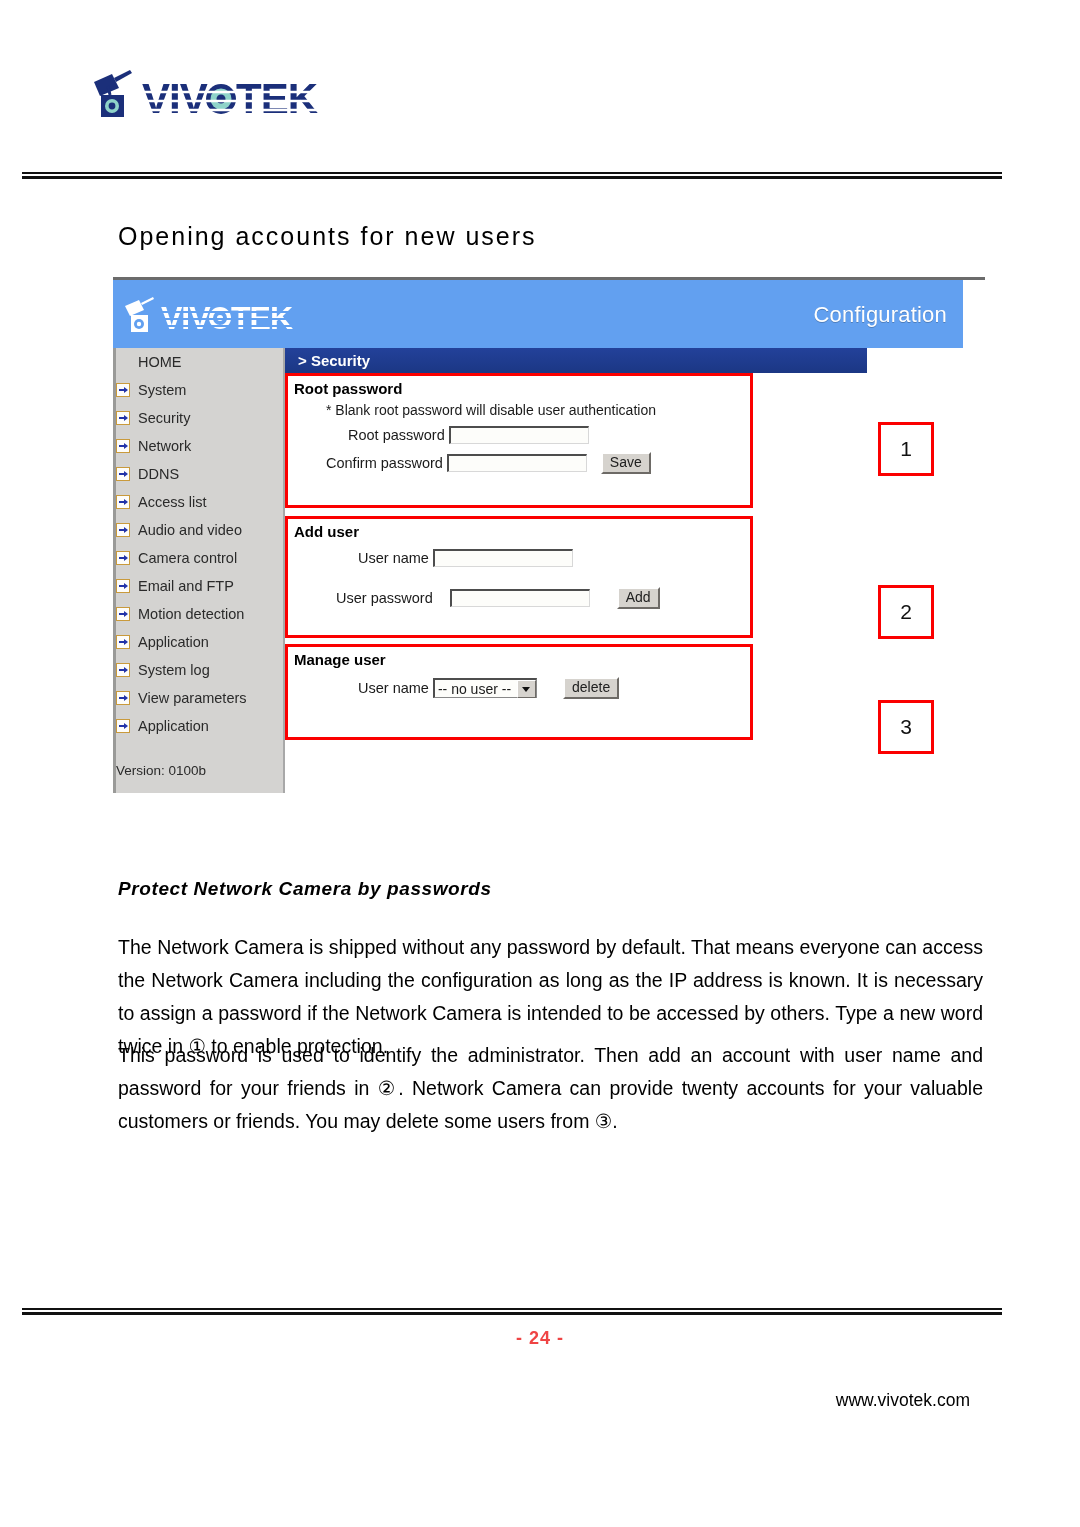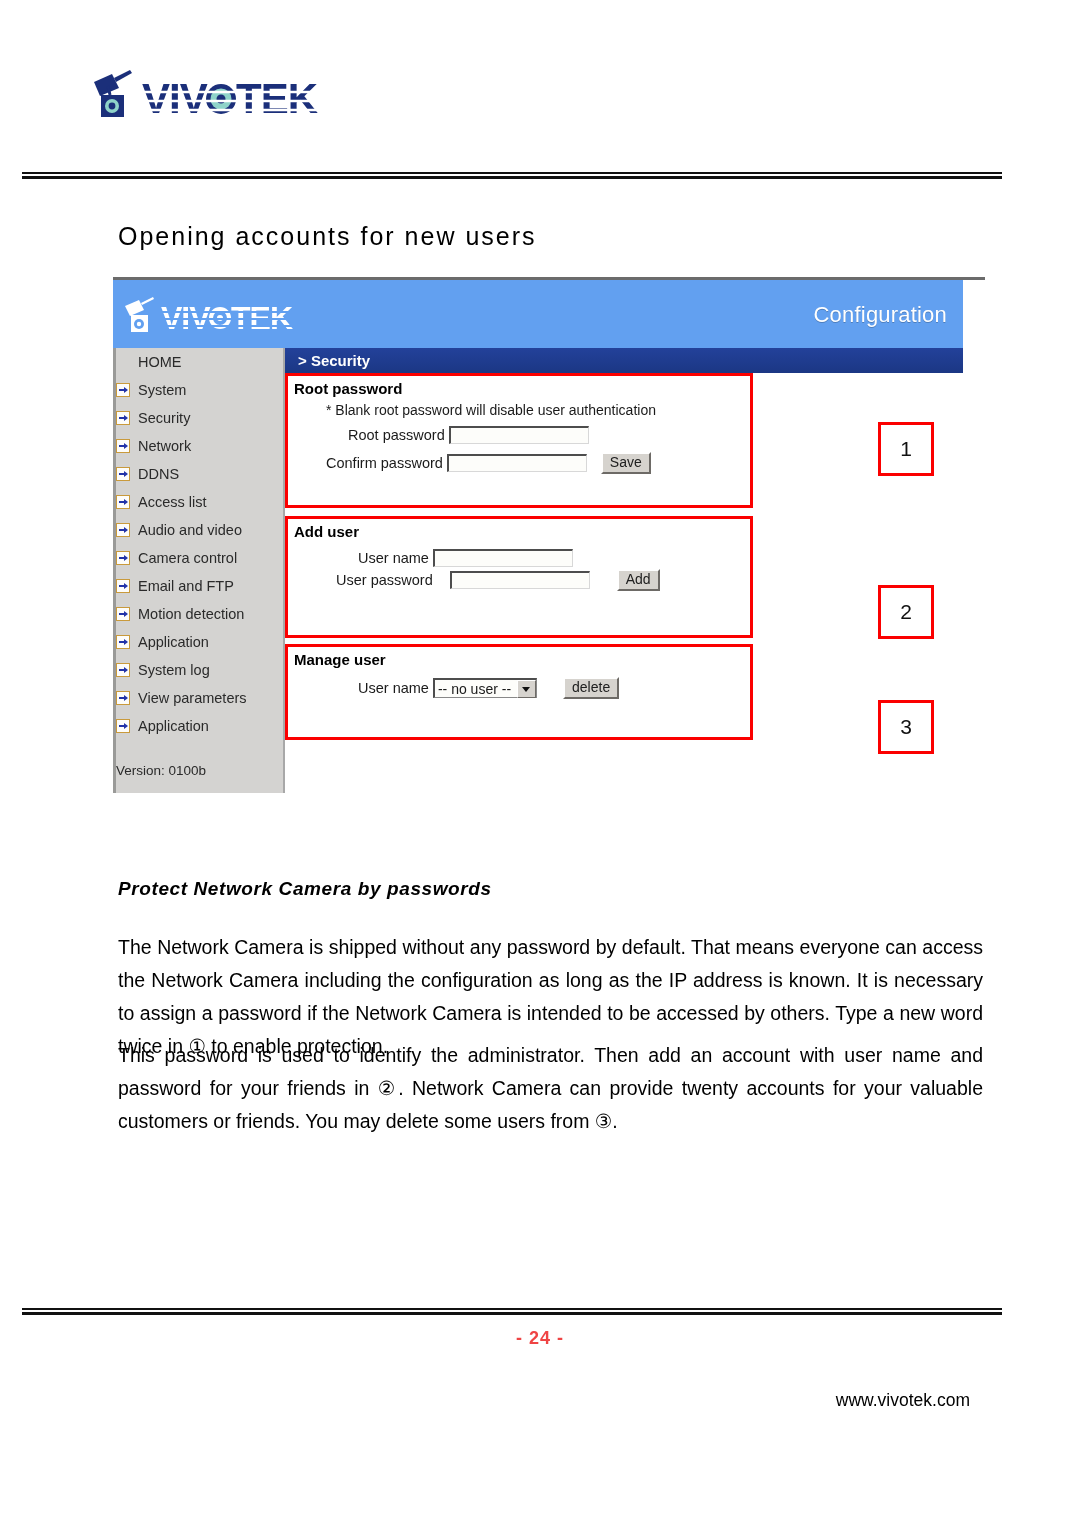--- a/index.html
+++ b/index.html
@@ -195,21 +195,21 @@
     width: 680px;
     height: 445px;
     background: #ffffff;
     border-left: 2px solid #a8a8a8;
     box-sizing: border-box;
   }
   #breadcrumb-bar {
     position: absolute;
     left: 0;
     top: 0;
-    width: 678px;
+    width: 582px;
     height: 25px;
     background: #1f3f96;
     background: linear-gradient(180deg,#23419a 0%, #1b3784 100%);
   }
   #breadcrumb-text {
     position: absolute;
     left: 13px;
     top: 4px;
     font-size: 15px;
     font-weight: bold;
@@ -544,21 +544,21 @@
       </div>
 
       <div class="panel" id="panel-add">
         <div class="panel-title">Add user</div>
 
         <div class="field-row" style="left:70px; top:30px;">
           <span class="field-label">User name</span>
           <span class="txt-input"></span>
         </div>
 
-        <div class="field-row" style="left:48px; top:50px;gap:13px;">
+        <div class="field-row" style="left:48px; top:68px;gap:13px;">
           <span class="field-label">User password</span>
           <span class="txt-input"></span>
           <button class="btn" style="margin-left:14px;">Add</button>
         </div>
       </div>
 
       <div class="panel" id="panel-manage">
         <div class="panel-title">Manage user</div>
 
         <div class="field-row" style="left:70px; top:30px;">

